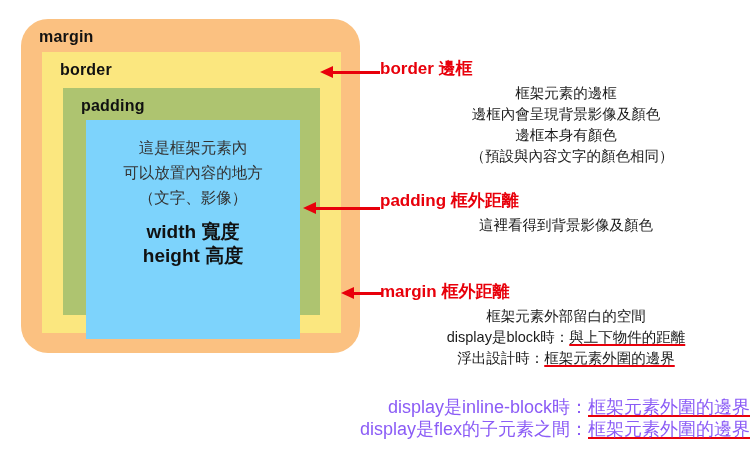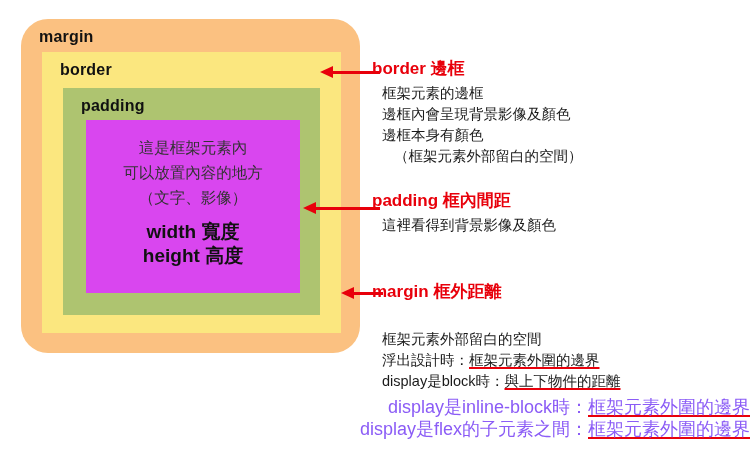--- a/index.html
+++ b/index.html
@@ -49,22 +49,22 @@
     top: 36px;
     width: 257px;
     height: 227px;
     background: #aec470;
   }
 
   #content-box {
     left: 23px;
     top: 32px;
     width: 214px;
-    height: 173px;
-    background: #d946ef;
+    height: 219px;
+    background: #7dd3fc;
   }
 
   .layer-label {
     position: absolute;
     font-weight: bold;
     font-size: 16px;
     color: #111111;
     letter-spacing: 0.2px;
     white-space: nowrap;
   }
@@ -120,50 +120,51 @@
   #arrow-border  { left: 320px; top: 66px; width: 60px; }
   #arrow-border .shaft  { left: 11px; width: 49px; }
   #arrow-padding { left: 303px; top: 202px; width: 77px; }
   #arrow-padding .shaft { left: 11px; width: 66px; }
   #arrow-margin  { left: 341px; top: 287px; width: 42px; }
   #arrow-margin .shaft  { left: 11px; width: 31px; }
 
   
   .annot {
     position: absolute;
-    left: 372px;
+    left: 380px;
     width: 362px;
   }
   .annot-title {
     font-weight: bold;
     font-size: 17px;
     color: #e8000b;
     line-height: 22px;
     white-space: nowrap;
   }
   .annot-body {
     margin-top: 3px;
     margin-left: 10px;
     font-size: 14.5px;
     line-height: 21px;
     color: #1a1a1a;
+    text-align: center;
   }
   .annot-body .ln { display: block; white-space: nowrap; }
   .annot-body .ln.indent { padding-left: 12px; }
   .u-red {
     text-decoration: underline;
     text-decoration-color: #e8000b;
     text-decoration-thickness: 1.6px;
     text-underline-offset: 2px;
   }
 
   #annot-border  { top: 58px; }
   #annot-padding { top: 190px; }
   #annot-margin  { top: 281px; }
-  #annot-margin .annot-body { margin-top: 26px; }
+  #annot-margin .annot-body { margin-top: 3px; }
 
   #annot-extra {
     position: absolute;
     left: 338px;
     top: 396px;
     width: 412px;
     font-size: 18px;
     line-height: 22px;
     color: #8b5cf6;
     text-align: right;
@@ -211,37 +212,37 @@
     <span class="head"></span>
     <span class="shaft"></span>
   </div>
 
   <div id="annot-border" class="annot">
     <div class="annot-title">border 邊框</div>
     <div class="annot-body">
       <span class="ln">框架元素的邊框</span>
       <span class="ln">邊框內會呈現背景影像及顏色</span>
       <span class="ln">邊框本身有顏色</span>
-      <span class="ln indent">（框架元素外部留白的空間）</span>
+      <span class="ln indent">（預設與內容文字的顏色相同）</span>
     </div>
   </div>
 
   <div id="annot-padding" class="annot">
-    <div class="annot-title">padding 框內間距</div>
+    <div class="annot-title">padding 框外距離</div>
     <div class="annot-body">
       <span class="ln">這裡看得到背景影像及顏色</span>
     </div>
   </div>
 
   <div id="annot-margin" class="annot">
     <div class="annot-title">margin 框外距離</div>
     <div class="annot-body">
       <span class="ln">框架元素外部留白的空間</span>
+      <span class="ln"><span>display是block時：</span><span class="u-red">與上下物件的距離</span></span>
       <span class="ln"><span>浮出設計時：</span><span class="u-red">框架元素外圍的邊界</span></span>
-      <span class="ln"><span>display是block時：</span><span class="u-red">與上下物件的距離</span></span>
     </div>
   </div>
 
   <div id="annot-extra">
     <span class="ln"><span>display是inline-block時：</span><span class="u-red">框架元素外圍的邊界</span></span>
     <span class="ln"><span>display是flex的子元素之間：</span><span class="u-red">框架元素外圍的邊界</span></span>
   </div>
 
 </div>
 

